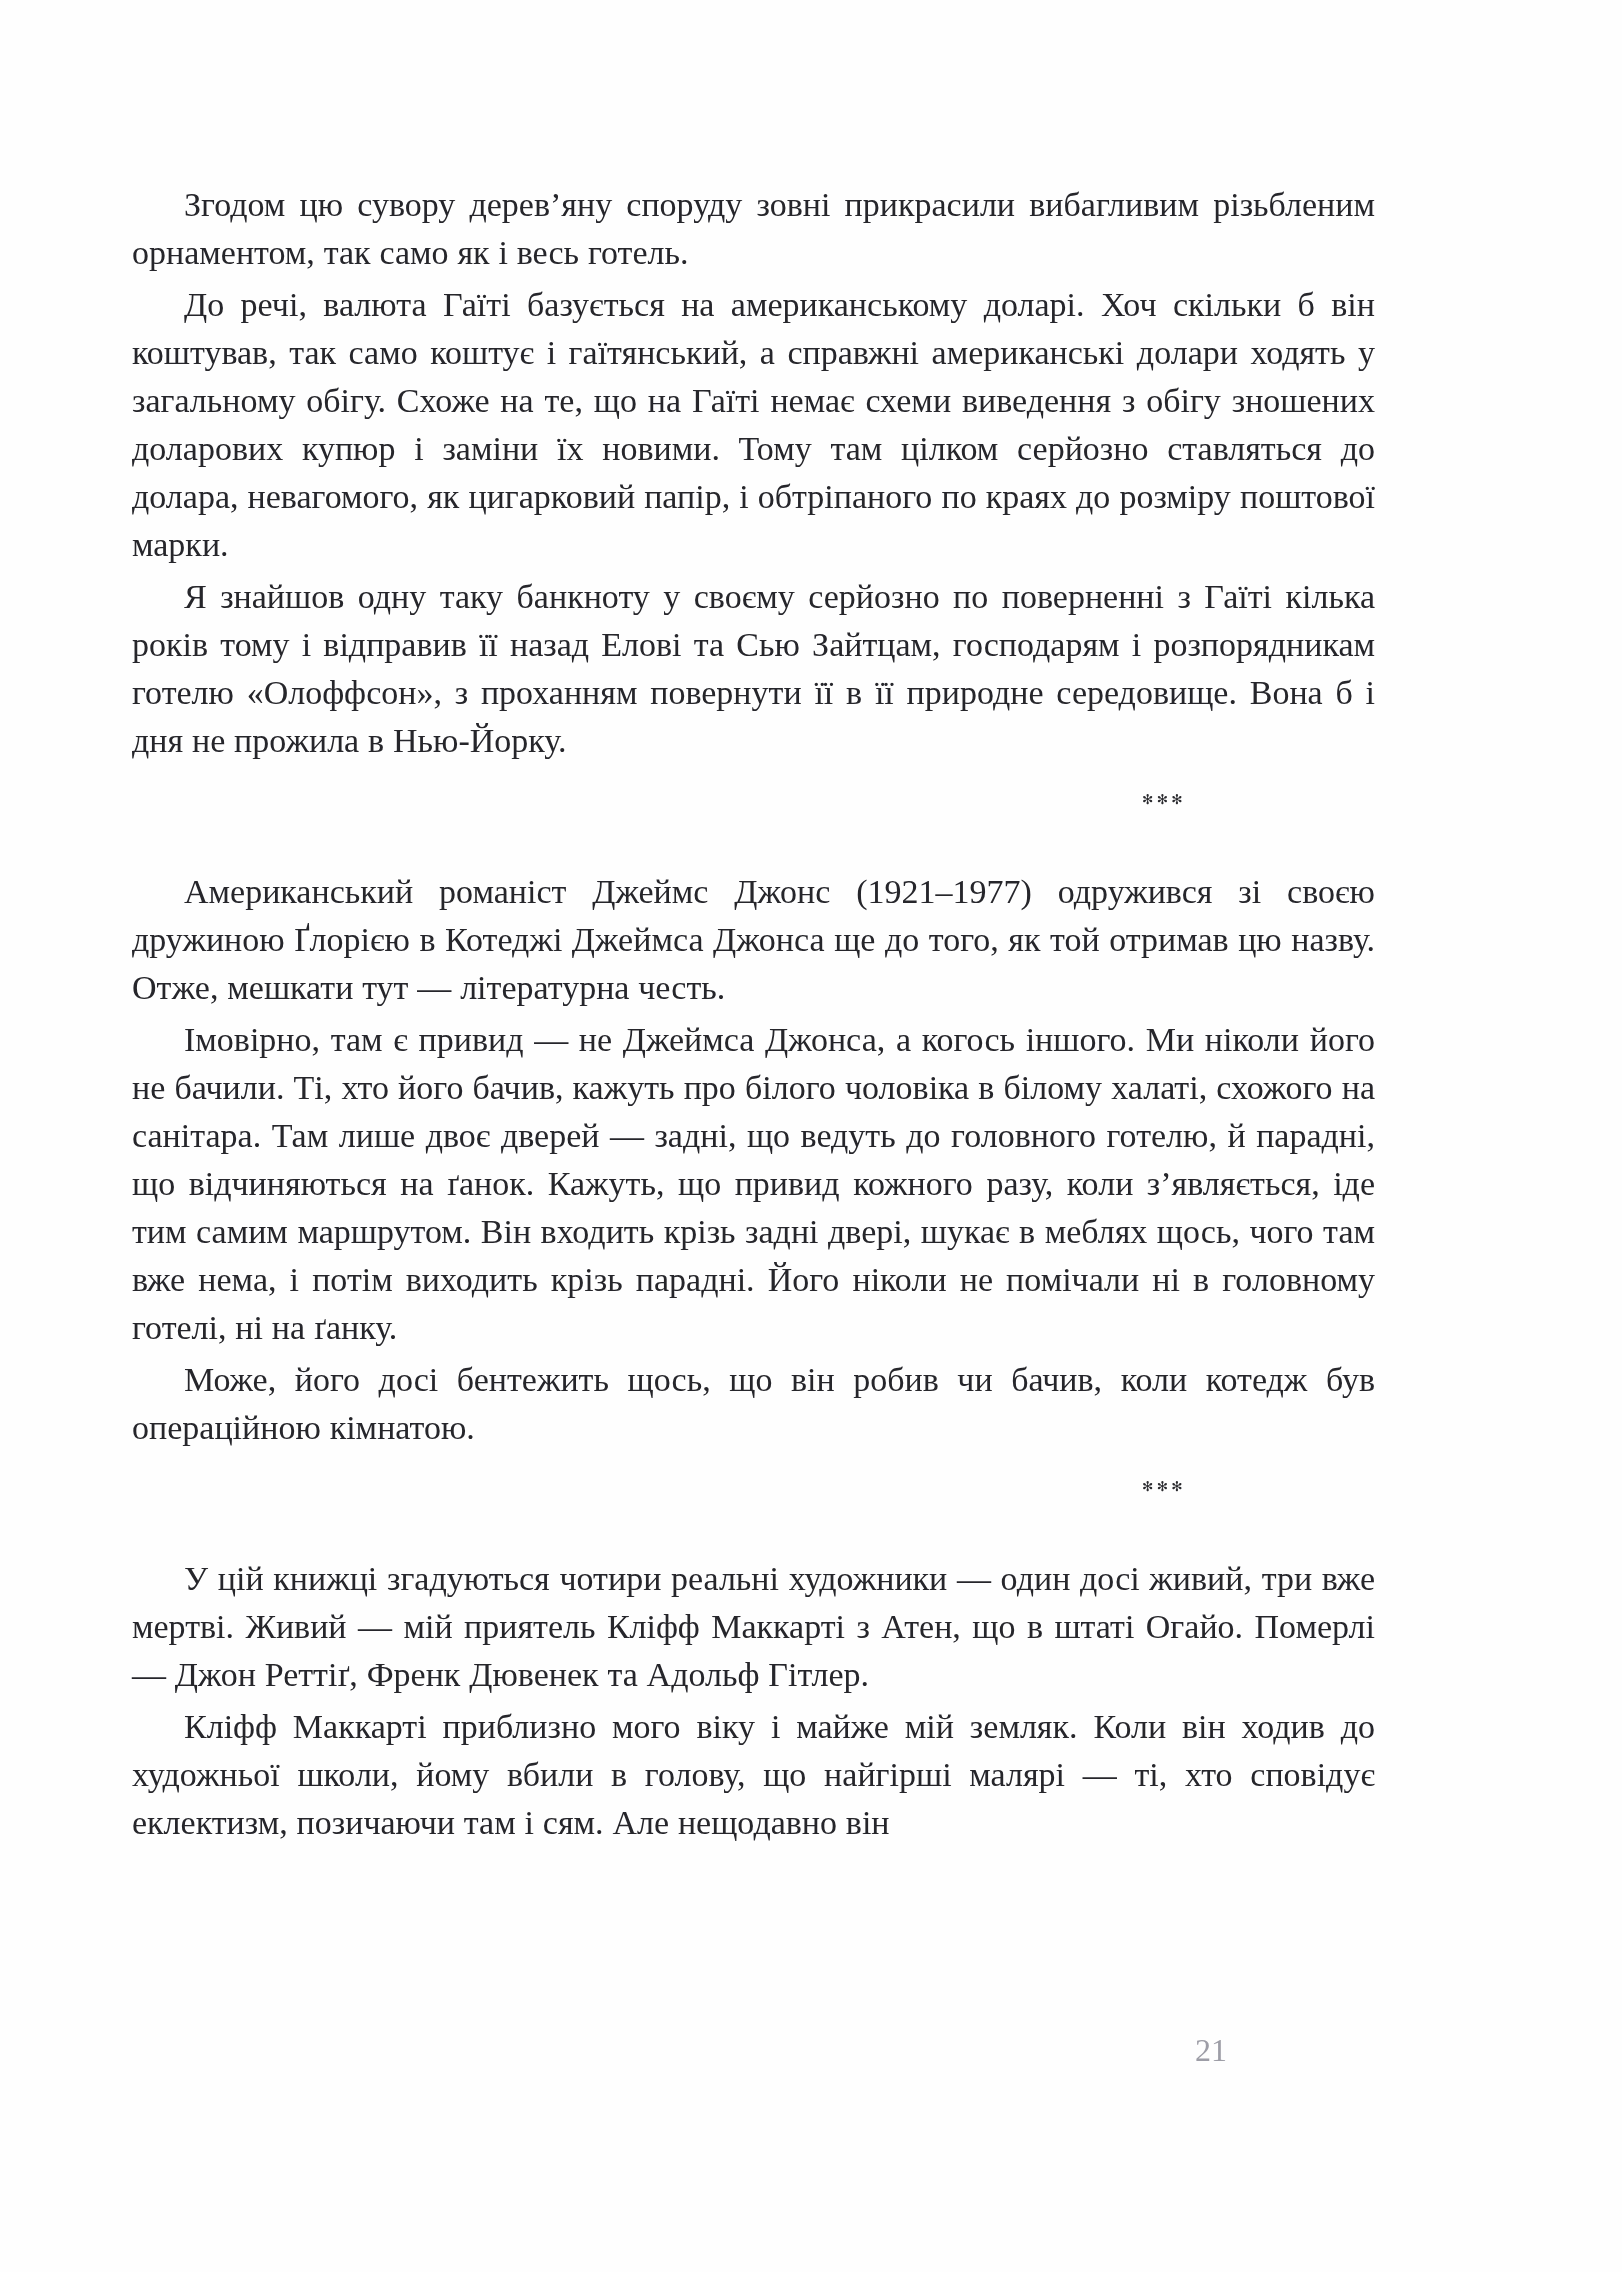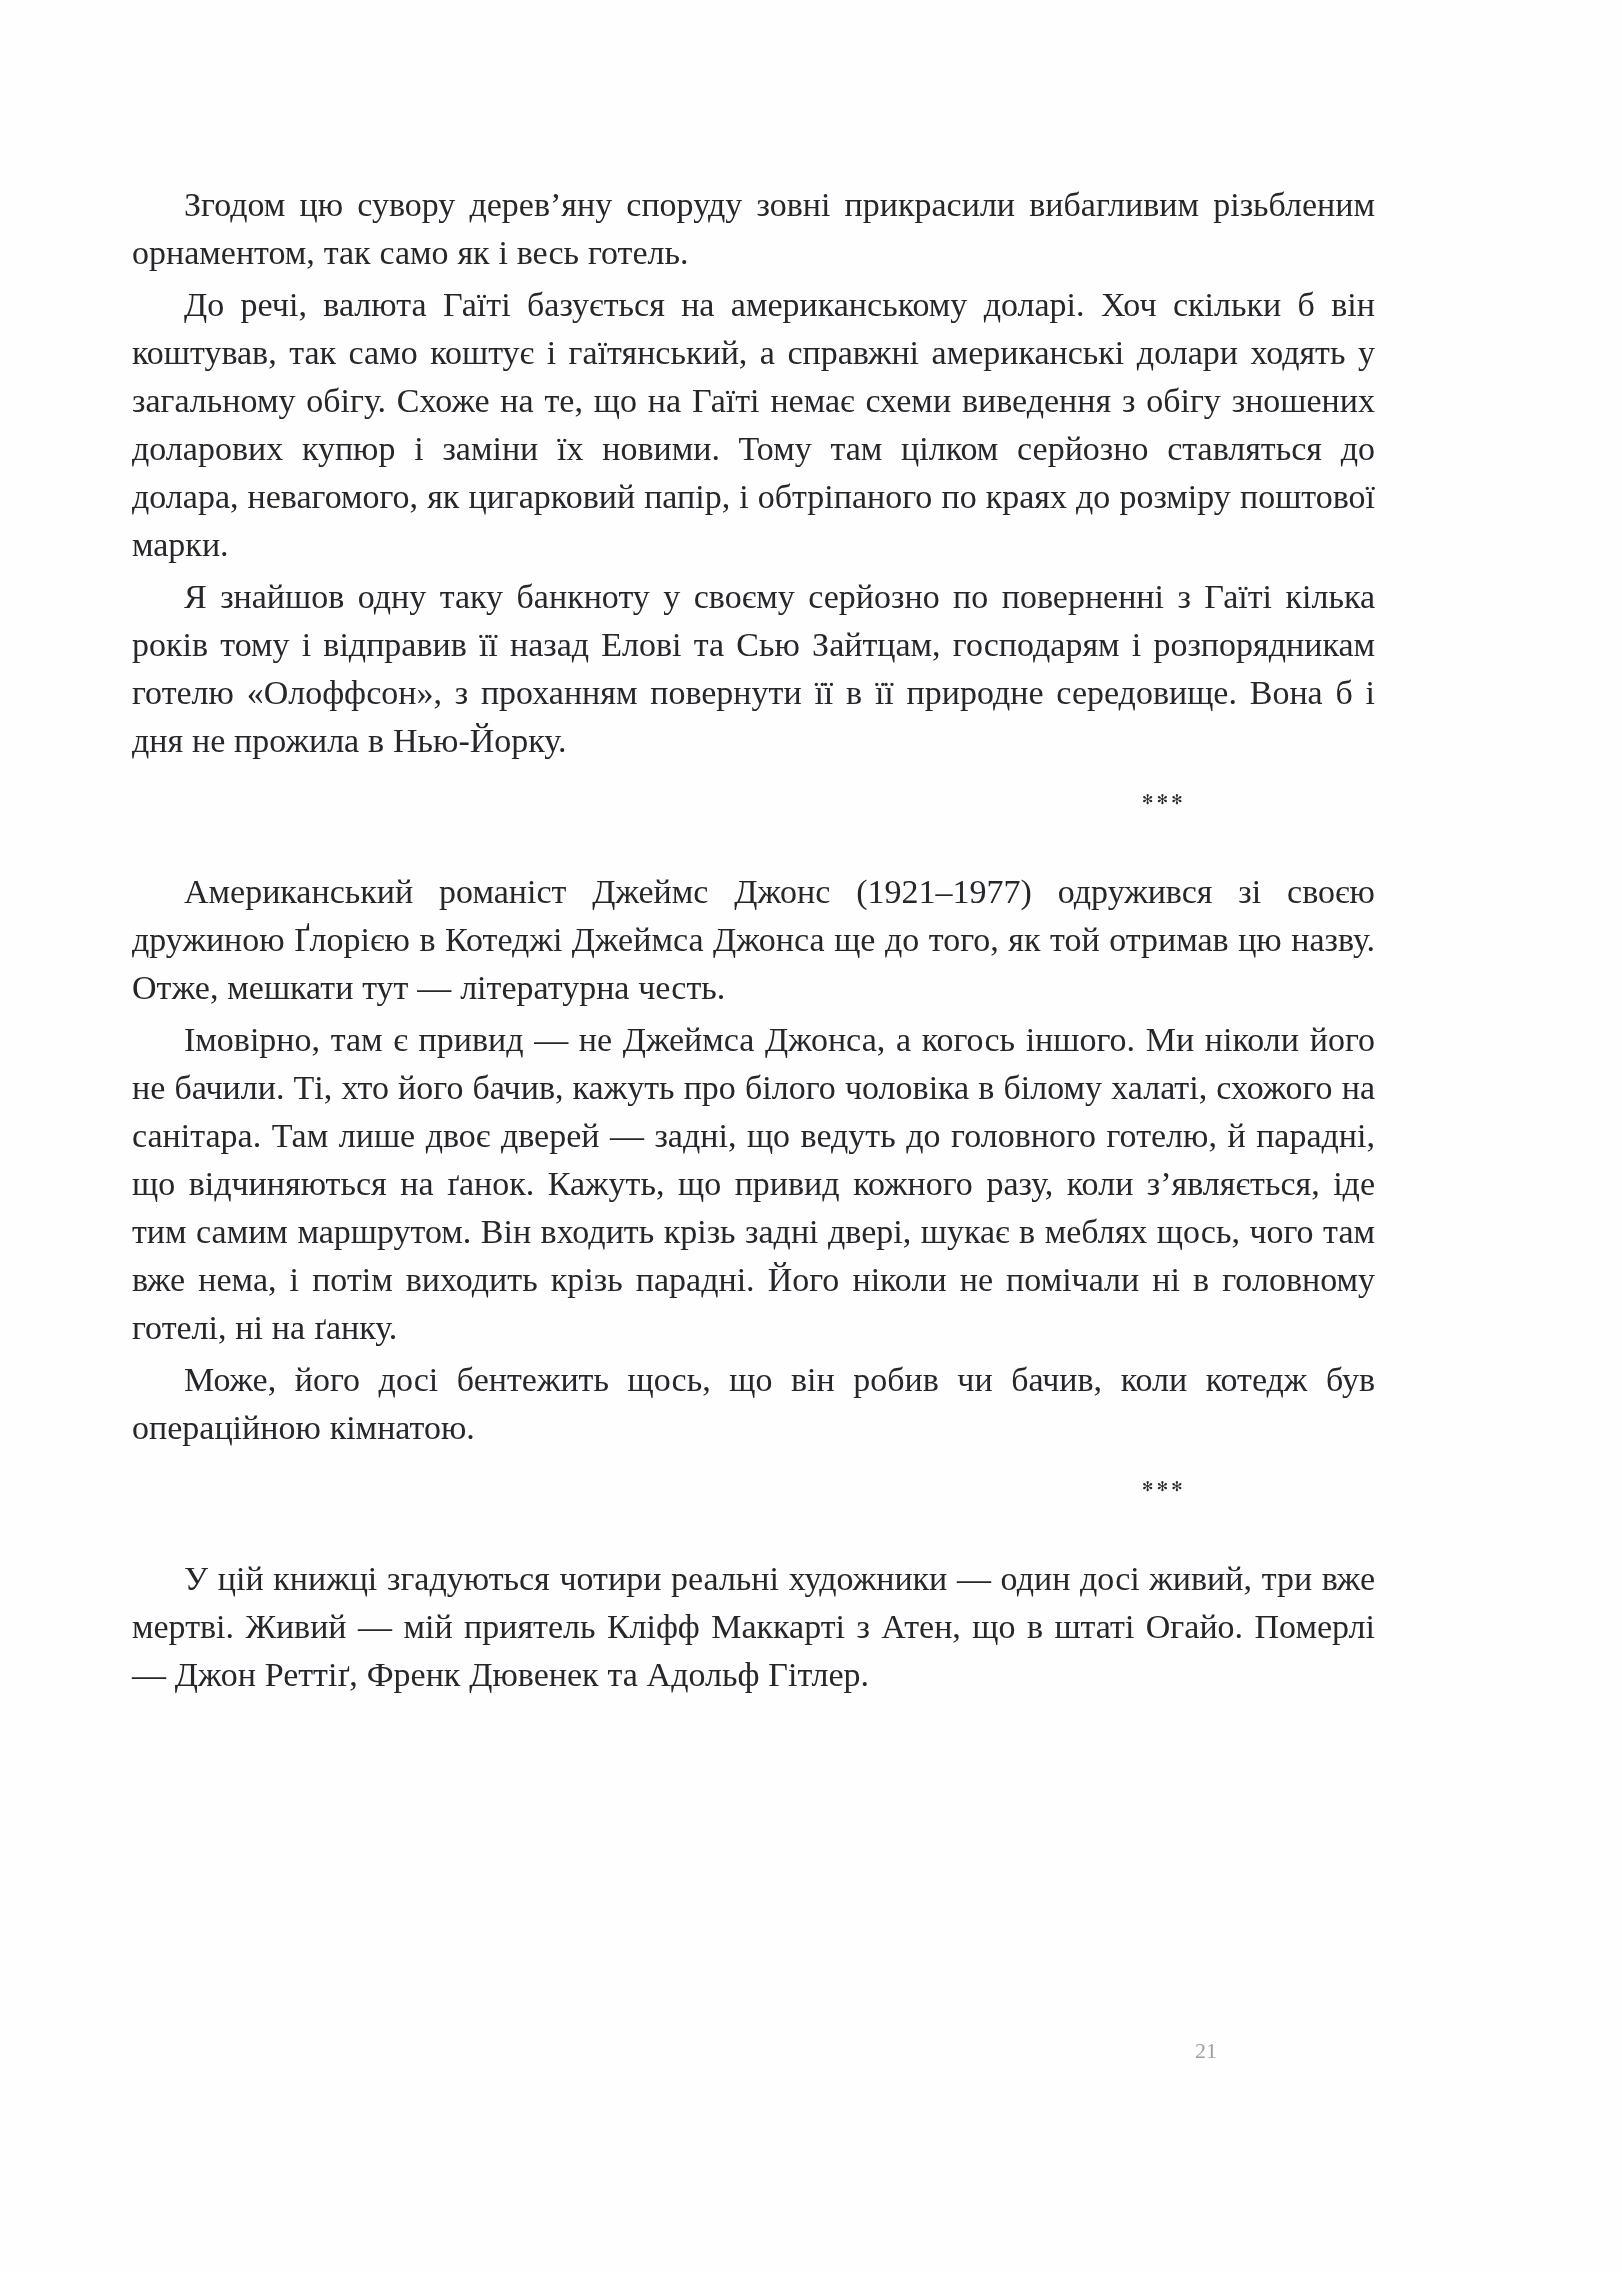--- a/index.html
+++ b/index.html
@@ -41,21 +41,21 @@
   .sep-inner {
     position: absolute;
     left: 1014px;
     top: 22px;
     white-space: nowrap;
   }
   .folio {
     position: absolute;
     left: 1195px;
     top: 2032px;
-    font-size: 22px;
+    font-size: 32px;
     line-height: 37px;
     color: #9d9da6;
     font-family: "Liberation Serif", "DejaVu Serif", serif;
   }
 </style>
 </head>
 <body>
 
 <div class="page">
 
@@ -76,20 +76,21 @@
       <p class="para">Імовірно, там є привид — не Джеймса Джонса, а когось іншого. Ми ніколи його не бачили. Ті, хто його бачив, кажуть про білого чоловіка в білому халаті, схожого на санітара. Там лише двоє дверей — задні, що ведуть до головного готелю, й парадні, що відчиняються на ґанок. Кажуть, що привид кожного разу, коли з’являється, іде тим самим маршрутом. Він входить крізь задні двері, шукає в меблях щось, чого там вже нема, і потім виходить крізь парадні. Його ніколи не помічали ні в головному готелі, ні на ґанку.</p>
       <p class="para">Може, його досі бентежить щось, що він робив чи бачив, коли котедж був операційною кімнатою.</p>
     </div>
 
     <div class="sep-wrap">
       <div class="sep-inner">✻ ✻ ✻</div>
     </div>
 
     <div>
       <p class="para">У цій книжці згадуються чотири реальні художники — один досі живий, три вже мертві. Живий — мій приятель Кліфф Маккарті з Атен, що в штаті Огайо. Померлі — Джон Реттіґ, Френк Дювенек та Адольф Гітлер.</p>
+      <p class="para">Кліфф Маккарті приблизно мого віку і майже мій земляк. Коли він ходив до художньої школи, йому вбили в голову, що найгірші малярі — ті, хто сповідує еклектизм, позичаючи там і сям. Але нещодавно він</p>
     </div>
 
   </div>
 
   <div class="folio">21</div>
 
 </div>
 
 
 </body></html>

